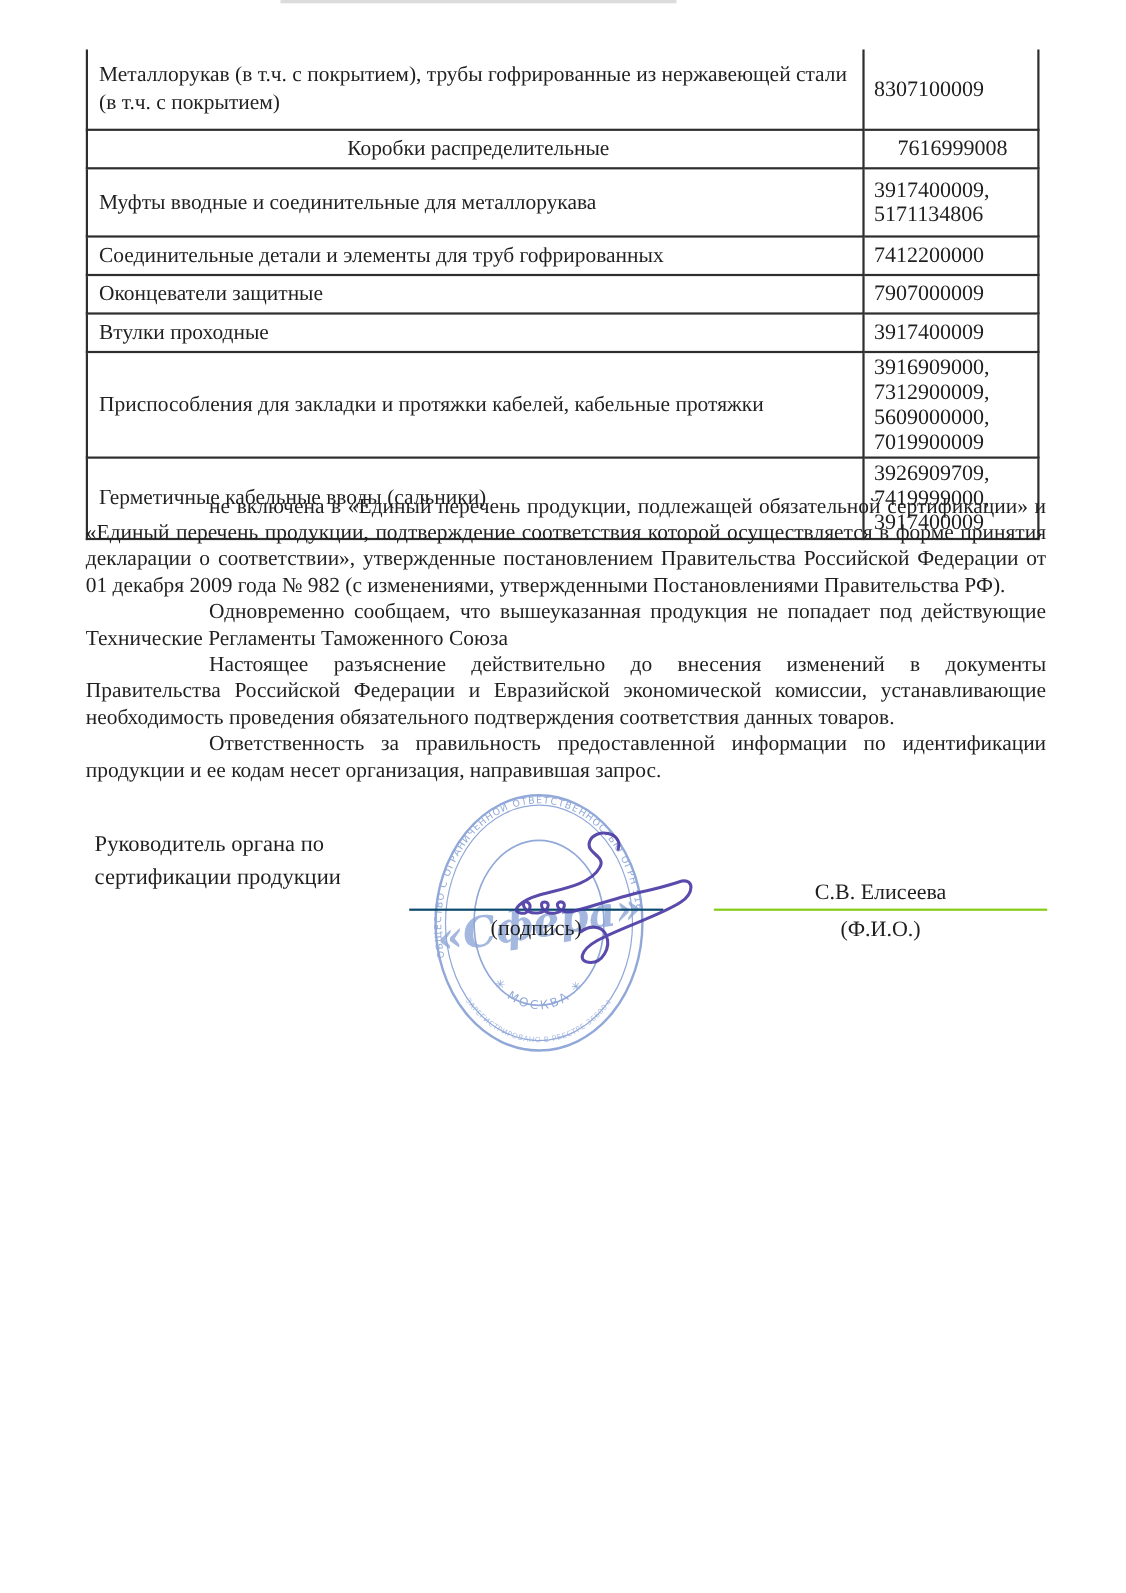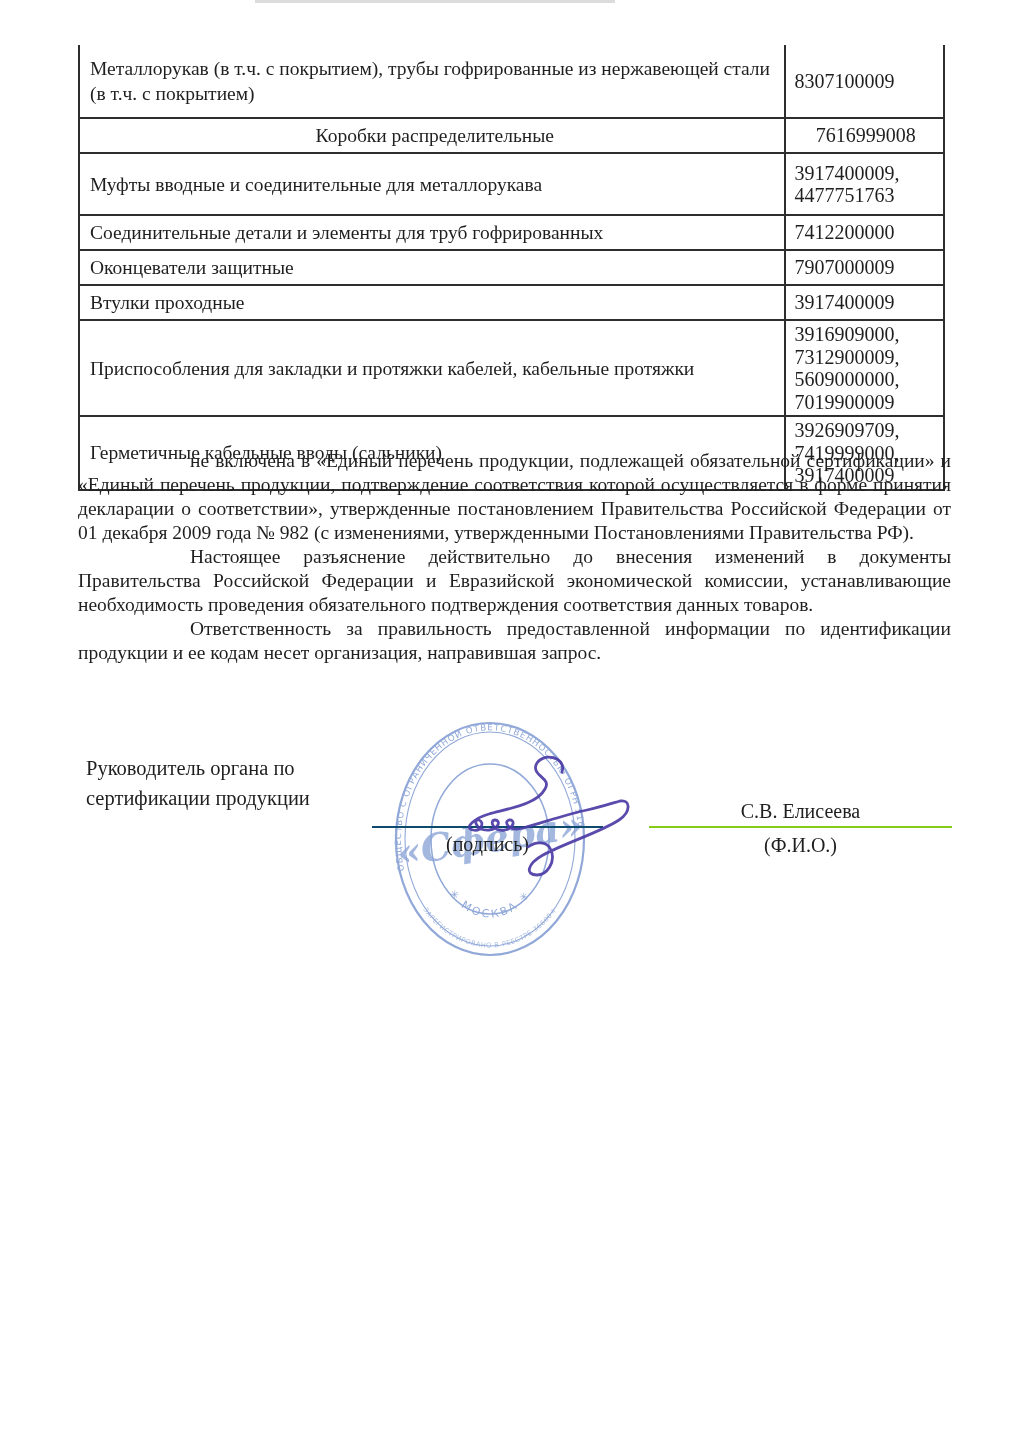--- a/index.html
+++ b/index.html
@@ -83,21 +83,21 @@
         <td class="name-cell">Металлорукав (в т.ч. с покрытием), трубы гофрированные из нержавеющей стали (в т.ч. с покрытием)</td>
         <td class="code-cell">8307100009</td>
       </tr>
       <tr style="height:32px;text-align:center;">
         <td class="name-cell">Коробки распределительные</td>
         <td class="code-cell">7616999008</td>
       </tr>
       <tr style="height:62px;">
         <td class="name-cell">Муфты вводные и соединительные для металлорукава</td>
         <td class="code-cell">3917400009,
-4477751763</td>
+5171134806</td>
       </tr>
       <tr style="height:29px;">
         <td class="name-cell">Соединительные детали и элементы для труб гофрированных</td>
         <td class="code-cell">7412200000</td>
       </tr>
       <tr style="height:27px;">
         <td class="name-cell">Оконцеватели защитные</td>
         <td class="code-cell">7907000009</td>
       </tr>
       <tr style="height:27px;">
@@ -115,20 +115,21 @@
         <td class="name-cell">Герметичные кабельные вводы (сальники)</td>
         <td class="code-cell">3926909709,
 7419999000,
 3917400009</td>
       </tr>
     </tbody>
   </table>
 
   <div class="paragraphs">
     <p>не включена в «Единый перечень продукции, подлежащей обязательной сертификации» и «Единый перечень продукции, подтверждение соответствия которой осуществляется в форме принятия декларации о соответствии», утвержденные постановлением Правительства Российской Федерации от 01 декабря 2009 года № 982 (с изменениями, утвержденными Постановлениями Правительства РФ).</p>
+    <p>Одновременно сообщаем, что вышеуказанная продукция не попадает под действующие Технические Регламенты Таможенного Союза</p>
     <p>Настоящее разъяснение действительно до внесения изменений в документы Правительства Российской Федерации и Евразийской экономической комиссии, устанавливающие необходимость проведения обязательного подтверждения соответствия данных товаров.</p>
     <p>Ответственность за правильность предоставленной информации по идентификации продукции и ее кодам несет организация, направившая запрос.</p>
   </div>
 
   <div class="role-block">
     <div>Руководитель органа по</div>
     <div>сертификации продукции</div>
   </div>
 
   <div class="sign-line">

